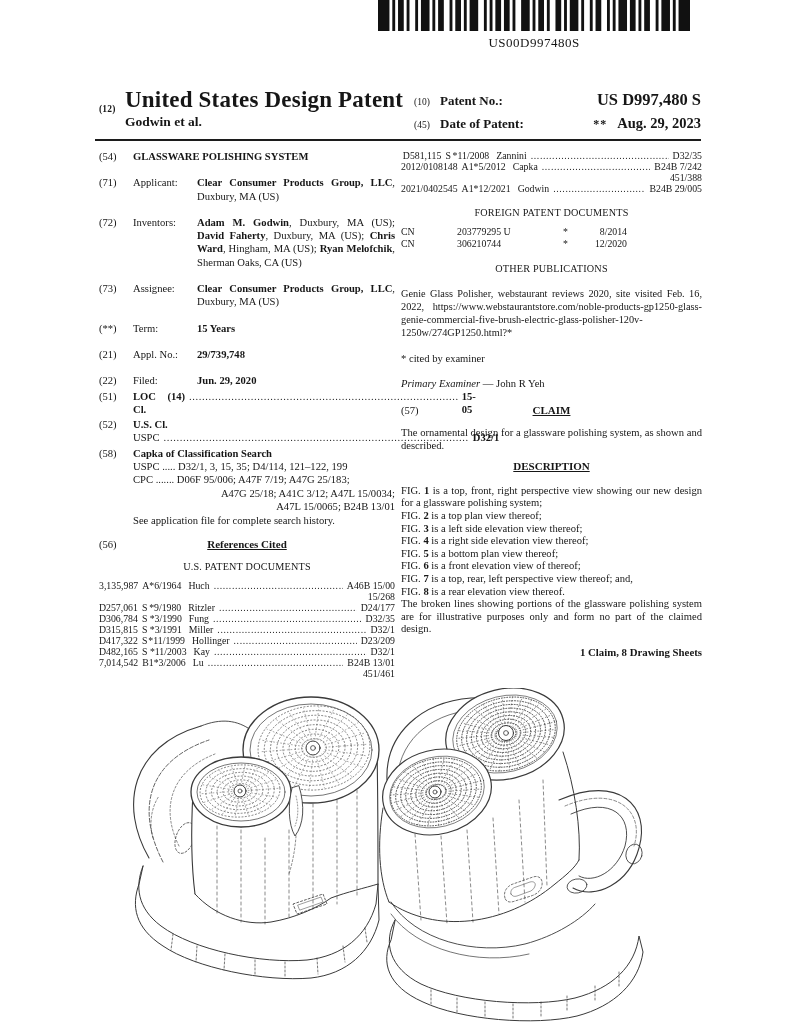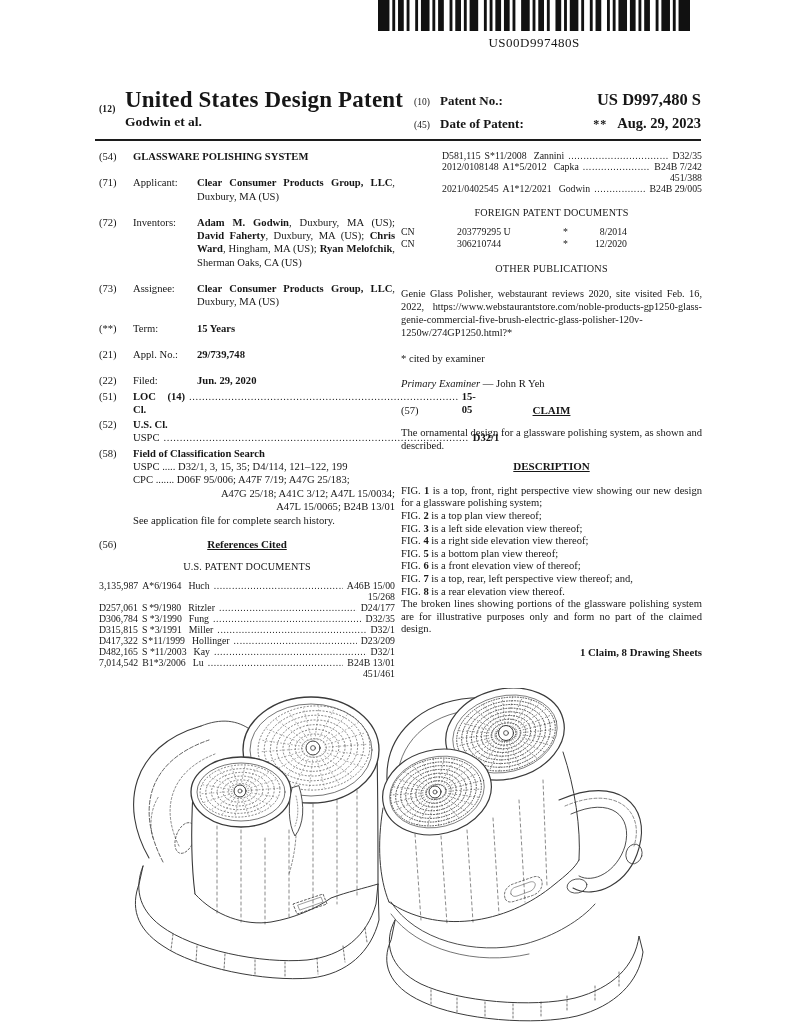--- a/index.html
+++ b/index.html
@@ -43,21 +43,21 @@
   .subhead{text-align:center;font-size:10.2px;margin:7px 0 7px;letter-spacing:.2px;}
   
   .trow{display:flex;align-items:baseline;line-height:11px;font-size:9.8px;text-align:left;}
   .tnum{width:64px;text-align:right;white-space:nowrap;}
   .tkind{width:15px;padding-left:4px;}
   .tstar{width:9px;}
   .tdate{width:44px;text-align:right;}
   .tname{padding-left:7px;}
   .tcls{text-align:right;white-space:nowrap;}
   .trow2{line-height:11px;font-size:9.8px;text-align:right;}
-  .rt .tnum{width:84px;margin-left:41px;}
+  .rt .tnum{width:84px;}
   .frow{display:flex;line-height:11.5px;font-size:9.8px;text-align:left;}
   .fc{width:56px;}
   .fn{width:106px;}
   .fsr{width:16px;}
   .fd{width:48px;text-align:right;}
   
   .pubs{font-size:10.3px;line-height:13.1px;text-align:justify;overflow-wrap:anywhere;margin-top:11px;}
   .note{margin-top:13px;}
   .exam{margin-top:0px;}
   .examblock{margin-top:12px;}
@@ -211,21 +211,21 @@
             <span>USPC</span>
             <span class="lead"></span>
             <span class="b">D32/1</span>
           </span>
       </span>
     </div>
 
     <div class="kv notm">
       <span>(58)</span>
       <span>
-        <div class="b">Field of Classification Search</div>
+        <div class="b">Capka of Classification Search</div>
         <div>USPC ..... D32/1, 3, 15, 35; D4/114, 121–122, 199</div>
         <div>CPC ....... D06F 95/006; A47F 7/19; A47G 25/183;</div>
         <div class="r">A47G 25/18; A41C 3/12; A47L 15/0034;</div>
         <div class="r">A47L 15/0065; B24B 13/01</div>
         <div style="margin-top:1px;">See application file for complete search history.</div>
       </span>
     </div>
 
     <div class="secrow" style="margin-top:10px;">
       <span class="code">(56)</span>

